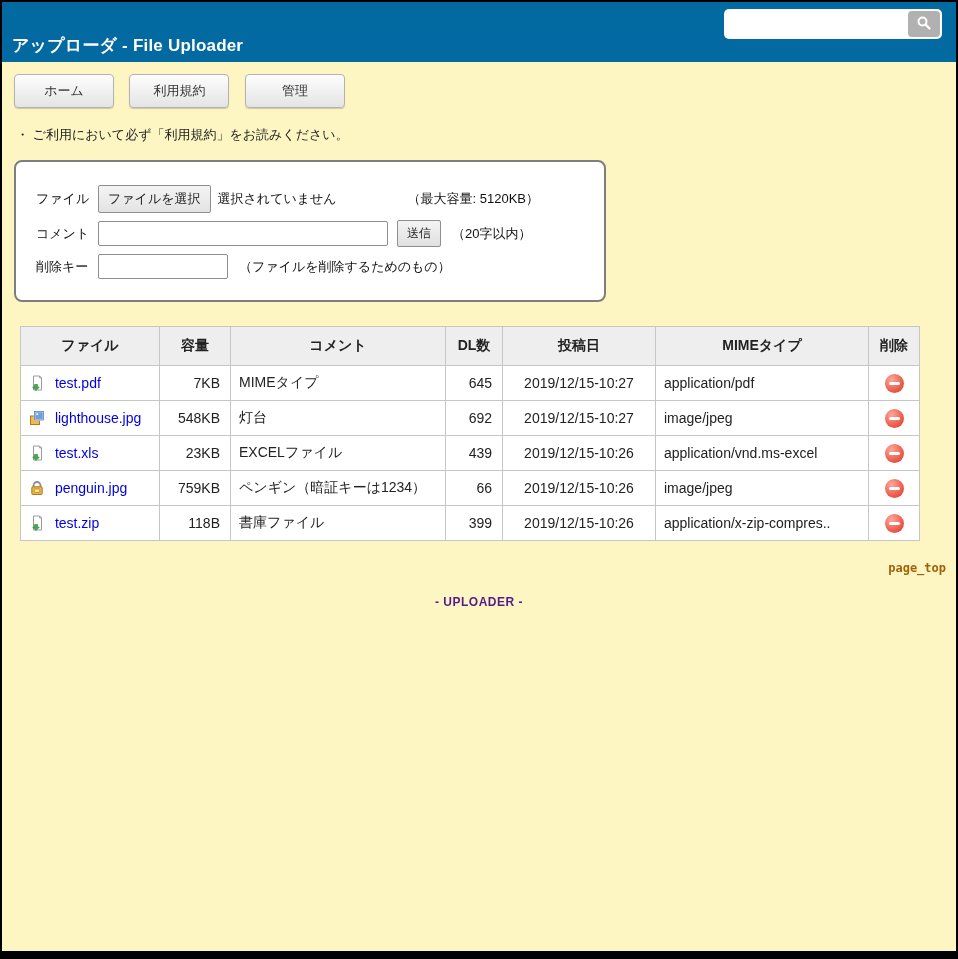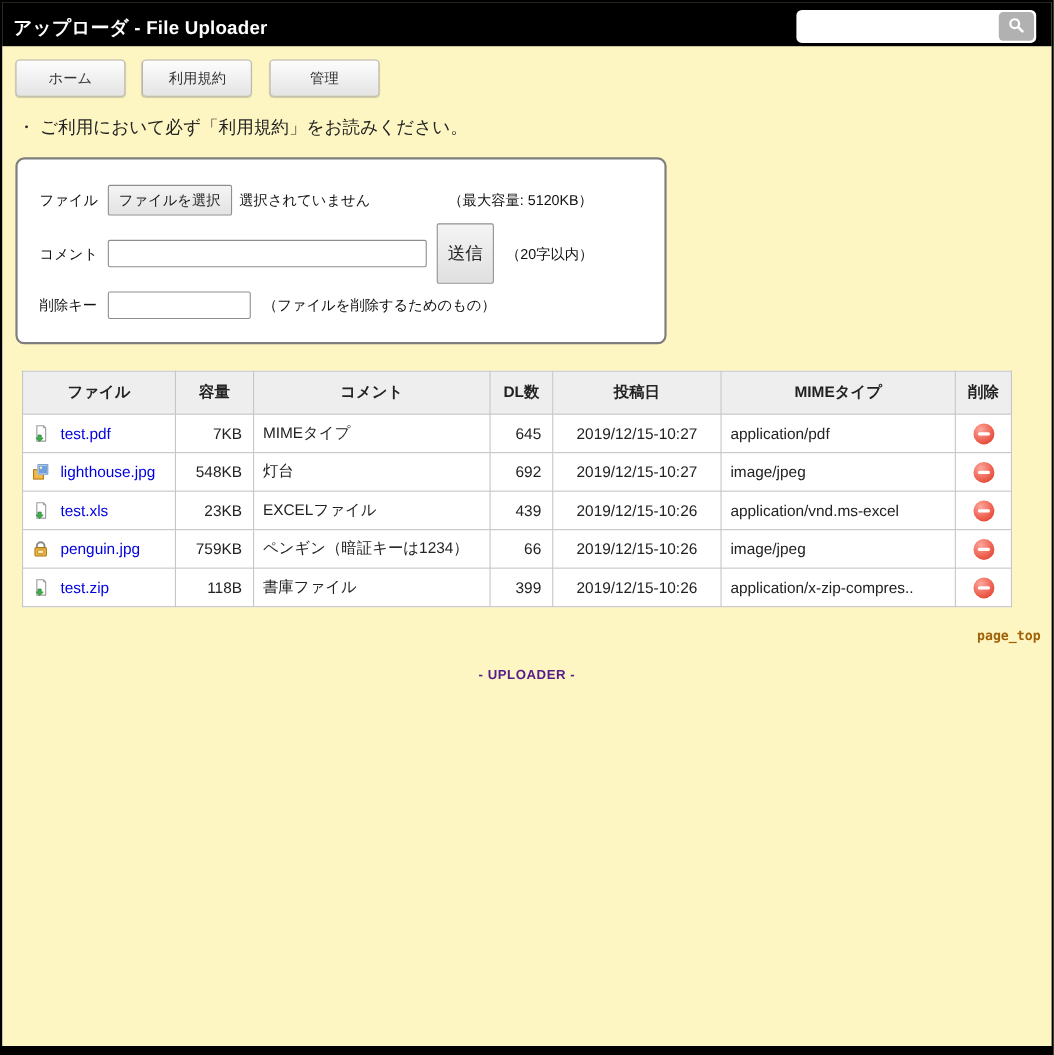--- a/index.html
+++ b/index.html
@@ -8,21 +8,21 @@
     width:958px; height:959px; overflow:hidden;
     font-family:"Liberation Sans","DejaVu Sans",sans-serif;
     background:#000;
   }
   .page {
     width:958px; height:959px;
     border:2px solid #000; border-bottom-width:8px;
     background:#fdf6c3;
   }
   
-  .topbar { height:40px; background:#000000; position:relative; }
+  .topbar { height:60px; background:#0369a1; position:relative; }
   .site-title {
     position:absolute; left:10px; bottom:5px;
     color:#fff; font-weight:bold; font-size:17px; letter-spacing:0.2px;
   }
   .search-wrap {
     position:absolute; right:14px; top:7px;
     width:218px; height:30px; background:#fff; border-radius:5px;
     display:flex; align-items:center; padding:2px;
   }
   .search-input {
@@ -37,21 +37,21 @@
   
   .nav { padding:12px 12px 6px; }
   .nav-btn {
     display:inline-block; width:100px; margin-right:11px; padding:7px 0;
     text-align:center; font-size:13px; color:#333;
     background:linear-gradient(#fdfdfd,#e4e4e4);
     border:1px solid #b3b3b3; border-radius:4px;
     box-shadow:0 1px 1px rgba(0,0,0,0.18); cursor:pointer;
   }
   
-  .notice { margin:12px 14px 16px; font-size:16px; color:#222; }
+  .notice { margin:12px 14px 16px; font-size:13px; color:#222; }
   
   .upload-box {
     margin-left:12px; width:592px; background:#fff;
     border:2px solid #7e7e7e; border-radius:8px;
     padding:16px 10px 14px 20px;
   }
   .form-row { display:flex; align-items:center; margin:7px 0; font-size:13px; color:#111; }
   .form-label { flex:0 0 62px; }
   .file-btn {
     background:linear-gradient(#f4f4f4,#e3e3e3); border:1px solid #8e8e8e;
@@ -59,21 +59,21 @@
   }
   .file-status { margin-left:7px; flex:0 0 190px; }
   .text-input {
     border:1px solid #8e8e8e; height:25px; font-size:13px; padding:0 5px;
     background:#fff; border-radius:2px;
   }
   .comment-input { width:290px; }
   .key-input { width:130px; }
   .submit-btn {
     margin-left:9px; background:linear-gradient(#f4f4f4,#e0e0e0);
-    border:1px solid #8e8e8e; padding:16px 9px; font-size:16px; color:#222;
+    border:1px solid #8e8e8e; padding:4px 9px; font-size:12px; color:#222;
     cursor:pointer; border-radius:2px;
   }
   .hint { margin-left:11px; }
   
   .file-table {
     margin:24px 0 0 18px; border-collapse:collapse; background:#fff;
     font-size:14px; color:#222; table-layout:fixed; width:899px;
   }
   .file-table th {
     background:#eee; border:1px solid #c6c6c6; padding:10px 6px;

